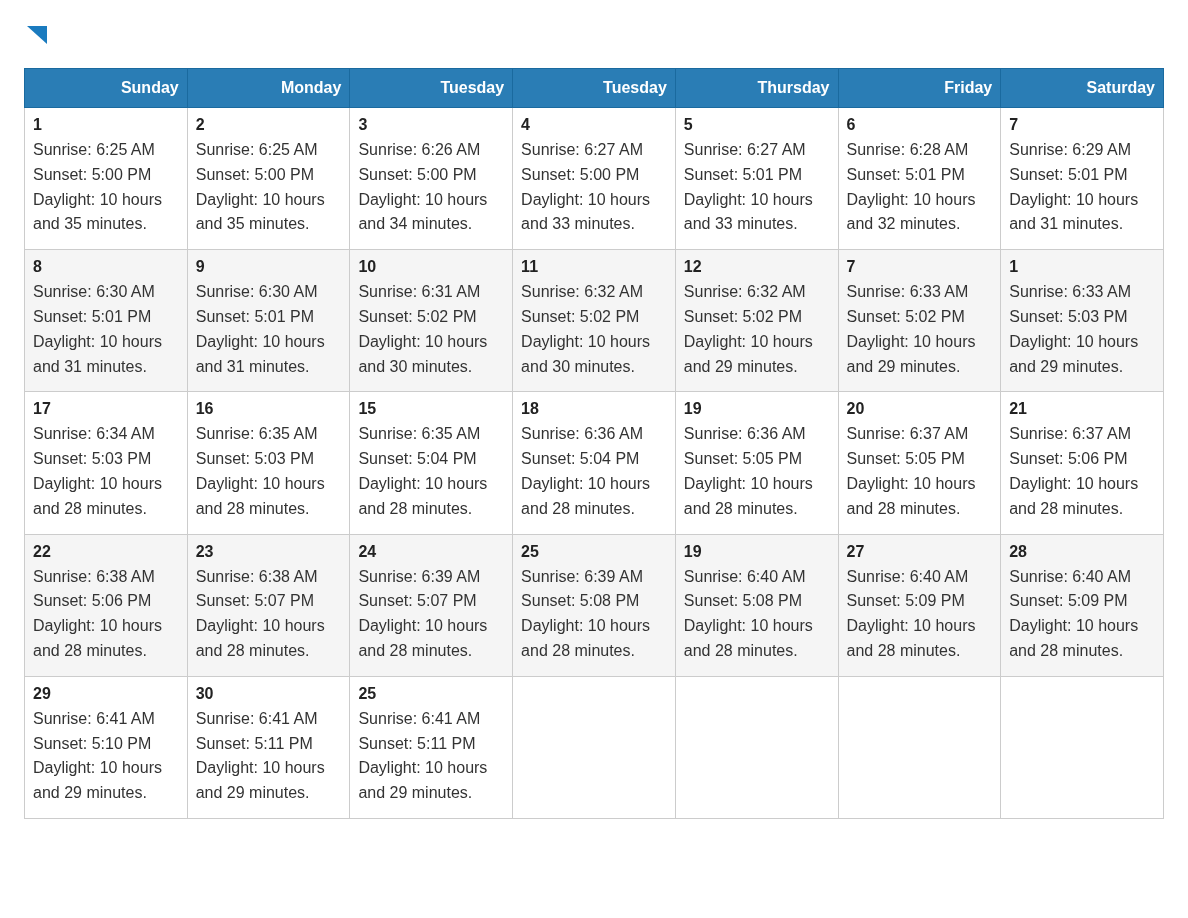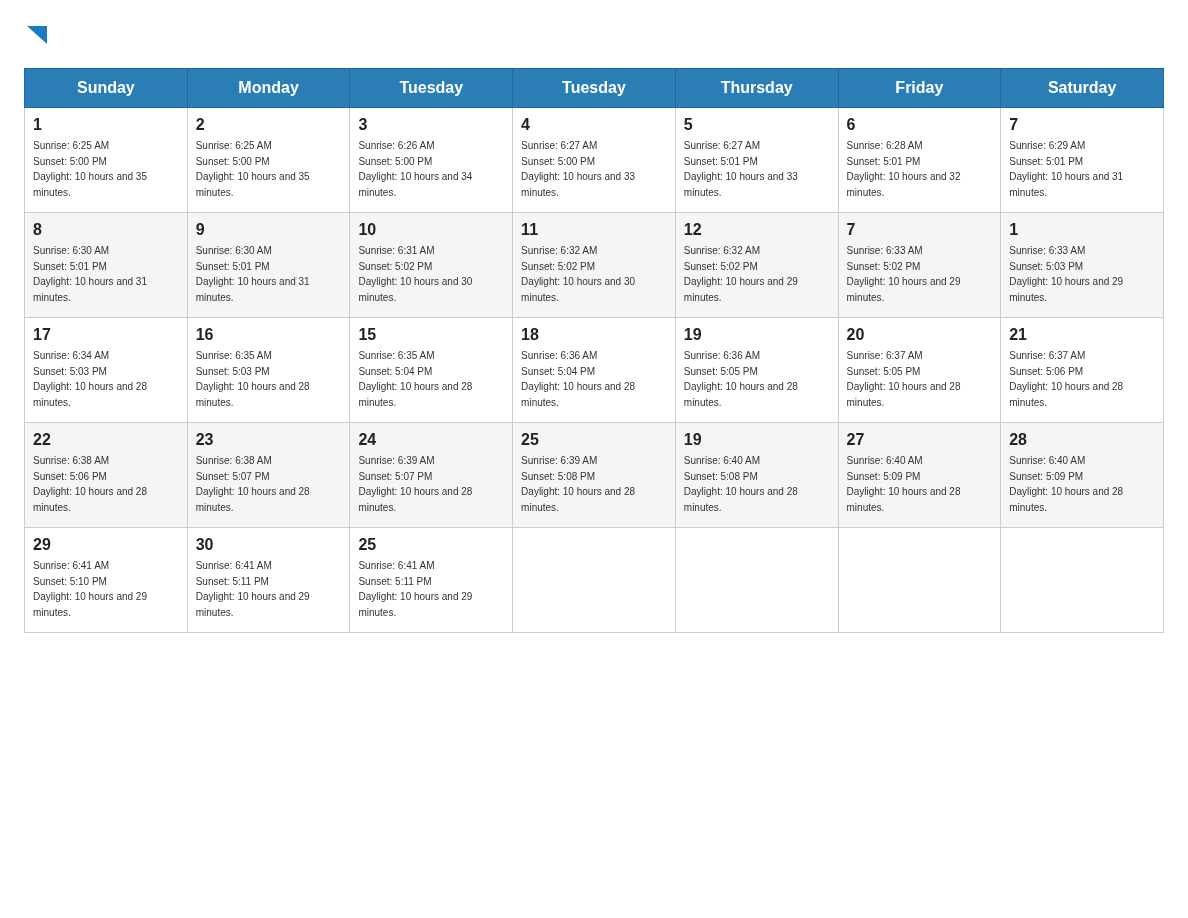--- a/index.html
+++ b/index.html
@@ -43,21 +43,21 @@
       width: 100%;
       border-collapse: collapse;
       table-layout: fixed;
     }
     thead tr th {
       background-color: #2a7db5;
       color: #fff;
       font-size: 16px;
       font-weight: bold;
       padding: 10px 8px;
-      text-align: center;
+      text-align: right;
       border: 1px solid #1a6a9f;
     }
     tbody tr td {
       border: 1px solid #ccc;
       vertical-align: top;
       padding: 8px 8px 12px 8px;
       min-height: 90px;
     }
     tbody tr:nth-child(odd) td {
       background-color: #fff;
@@ -66,21 +66,21 @@
       background-color: #f5f5f5;
     }
     .day-number {
       font-size: 16px;
       font-weight: bold;
       color: #222;
       margin-bottom: 4px;
       display: block;
     }
     .day-info {
-      font-size: 10px;
+      font-size: 16px;
       color: #333;
       line-height: 1.55;
     }
     .empty-cell {
       background: #fff !important;
     }
     tbody tr td.empty-cell {
       background: #fff;
     }
   </style>

